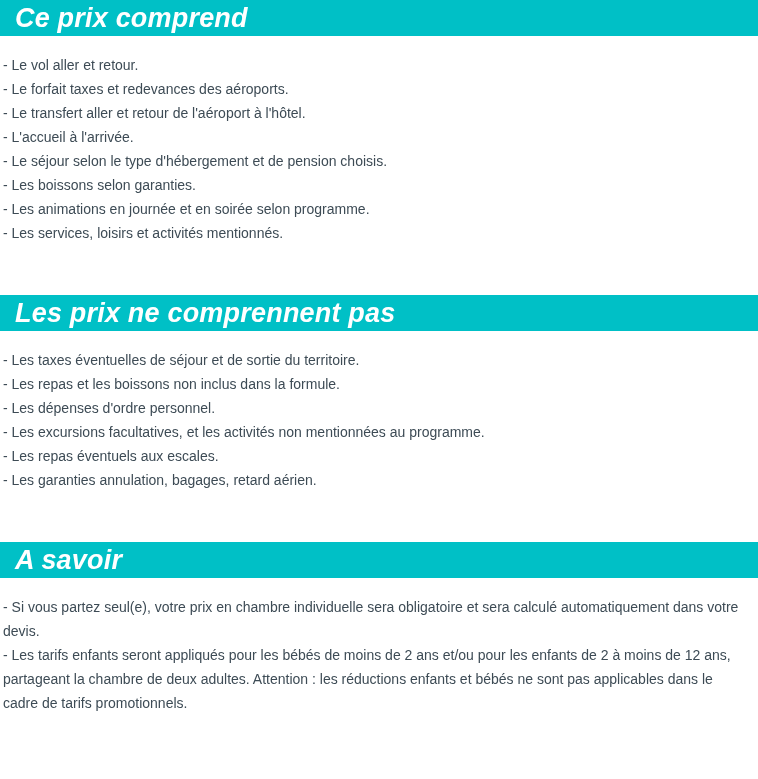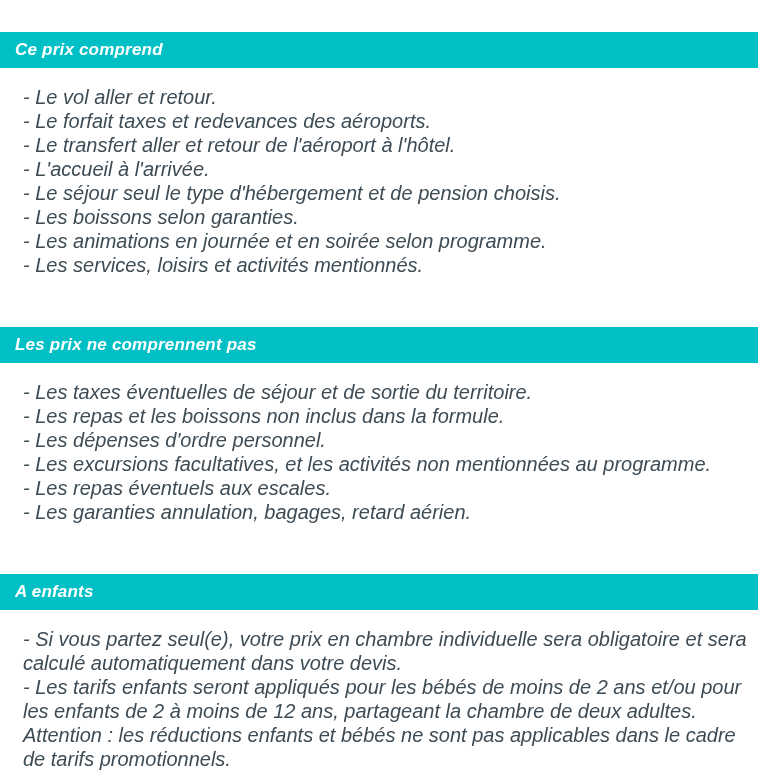--- a/index.html
+++ b/index.html
@@ -16,71 +16,68 @@
     height: 779px;
   }
   .section { width: 100%; }
   .section + .section { margin-top: 50px; }
   .section-header {
     width: 100%;
     height: 36px;
     line-height: 36px;
     background: var(--accent, #00c0c6);
     color: #ffffff;
-    font-size: 17px;
+    font-size: 27px;
     font-weight: bold;
     font-style: italic;
     padding-left: 15px;
     letter-spacing: 0.2px;
-    margin-top: 32px;
   }
   .section-body {
     padding: 17px 8px 0 3px;
     color: #3d4b55;
-    font-style: italic;
-    font-size: 20px;
+    font-size: 14px;
     line-height: 24px;
-    margin-left: 20px;
   }
   .list-item {
     white-space: normal;
   }
 </style>
 </head>
 <body>
 
 <div class="page">
 
   <section class="section">
     <div class="section-header">Ce prix comprend</div>
     <div class="section-body">
       <div class="list-item">- Le vol aller et retour.</div>
       <div class="list-item">- Le forfait taxes et redevances des aéroports.</div>
       <div class="list-item">- Le transfert aller et retour de l'aéroport à l'hôtel.</div>
       <div class="list-item">- L'accueil à l'arrivée.</div>
-      <div class="list-item">- Le séjour seul le type d'hébergement et de pension choisis.</div>
+      <div class="list-item">- Le séjour selon le type d'hébergement et de pension choisis.</div>
       <div class="list-item">- Les boissons selon garanties.</div>
       <div class="list-item">- Les animations en journée et en soirée selon programme.</div>
       <div class="list-item">- Les services, loisirs et activités mentionnés.</div>
     </div>
   </section>
 
   <section class="section">
     <div class="section-header">Les prix ne comprennent pas</div>
     <div class="section-body">
       <div class="list-item">- Les taxes éventuelles de séjour et de sortie du territoire.</div>
       <div class="list-item">- Les repas et les boissons non inclus dans la formule.</div>
       <div class="list-item">- Les dépenses d'ordre personnel.</div>
       <div class="list-item">- Les excursions facultatives, et les activités non mentionnées au programme.</div>
       <div class="list-item">- Les repas éventuels aux escales.</div>
       <div class="list-item">- Les garanties annulation, bagages, retard aérien.</div>
     </div>
   </section>
 
   <section class="section">
-    <div class="section-header">A enfants</div>
+    <div class="section-header">A savoir</div>
     <div class="section-body">
       <div class="list-item">- Si vous partez seul(e), votre prix en chambre individuelle sera obligatoire et sera calculé automatiquement dans votre devis.</div>
       <div class="list-item">- Les tarifs enfants seront appliqués pour les bébés de moins de 2 ans et/ou pour les enfants de 2 à moins de 12 ans, partageant la chambre de deux adultes. Attention : les réductions enfants et bébés ne sont pas applicables dans le cadre de tarifs promotionnels.</div>
     </div>
   </section>
 
 </div>
 
 </body></html>

